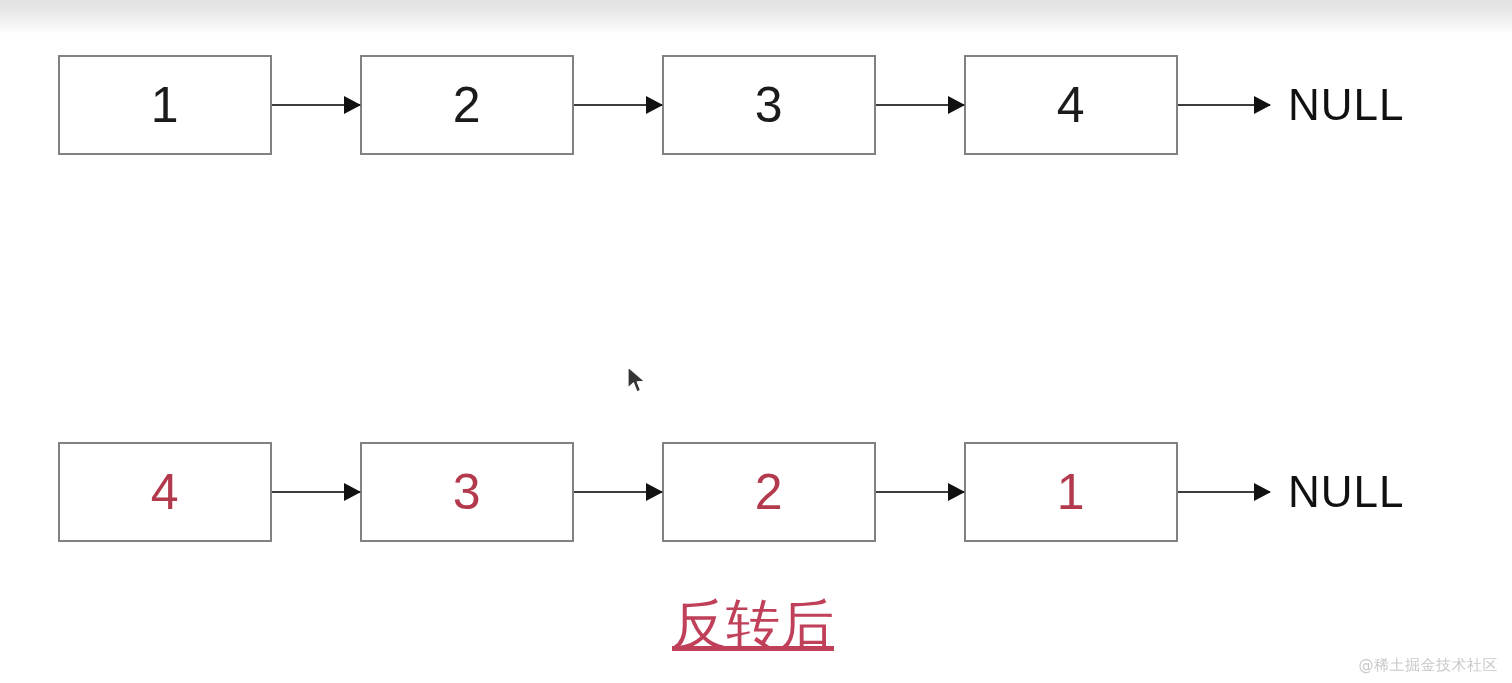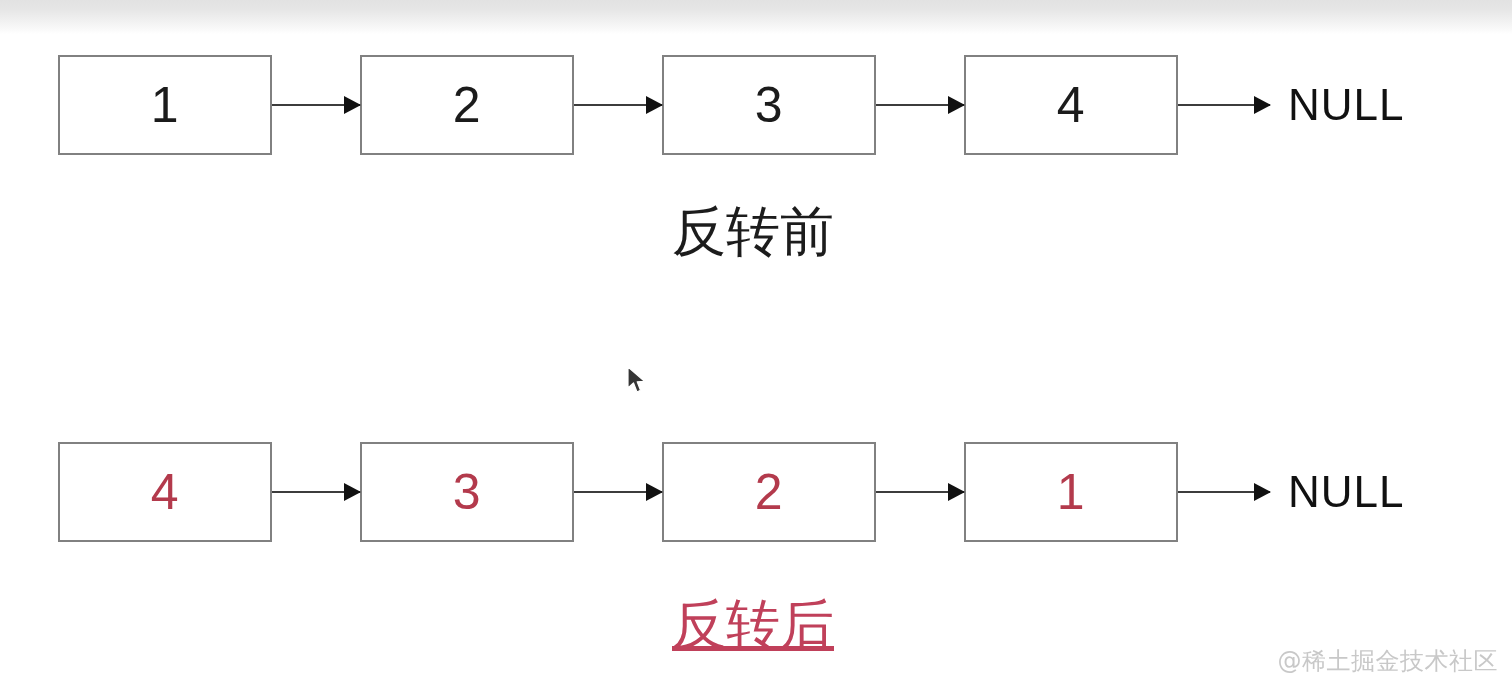--- a/index.html
+++ b/index.html
@@ -129,21 +129,21 @@
     height: 30px;
     pointer-events: none;
     opacity: 0.88;
   }
 
   
   .watermark {
     position: absolute;
     right: 14px;
     bottom: 10px;
-    font-size: 24px;
+    font-size: 15px;
     line-height: 1;
     color: #b9b9b9;
     opacity: 0.78;
     white-space: nowrap;
     font-family: "DejaVu Sans", "Liberation Sans", sans-serif;
     letter-spacing: 0.5px;
   }
 </style>
 </head>
 <body>
@@ -186,21 +186,20 @@
     </div>
 
     <div class="arrow arrow-tail">
       <div class="arrow-shaft"></div>
       <div class="arrow-head"></div>
     </div>
 
     <span class="null-label">NULL</span>
   </div>
 
-  <div class="caption caption-before">反转前</div>
 
   <div class="row row-after">
 
     <div class="node-box">
       <span class="node-value val-red">4</span>
     </div>
 
     <div class="arrow arrow-gap">
       <div class="arrow-shaft"></div>
       <div class="arrow-head"></div>

